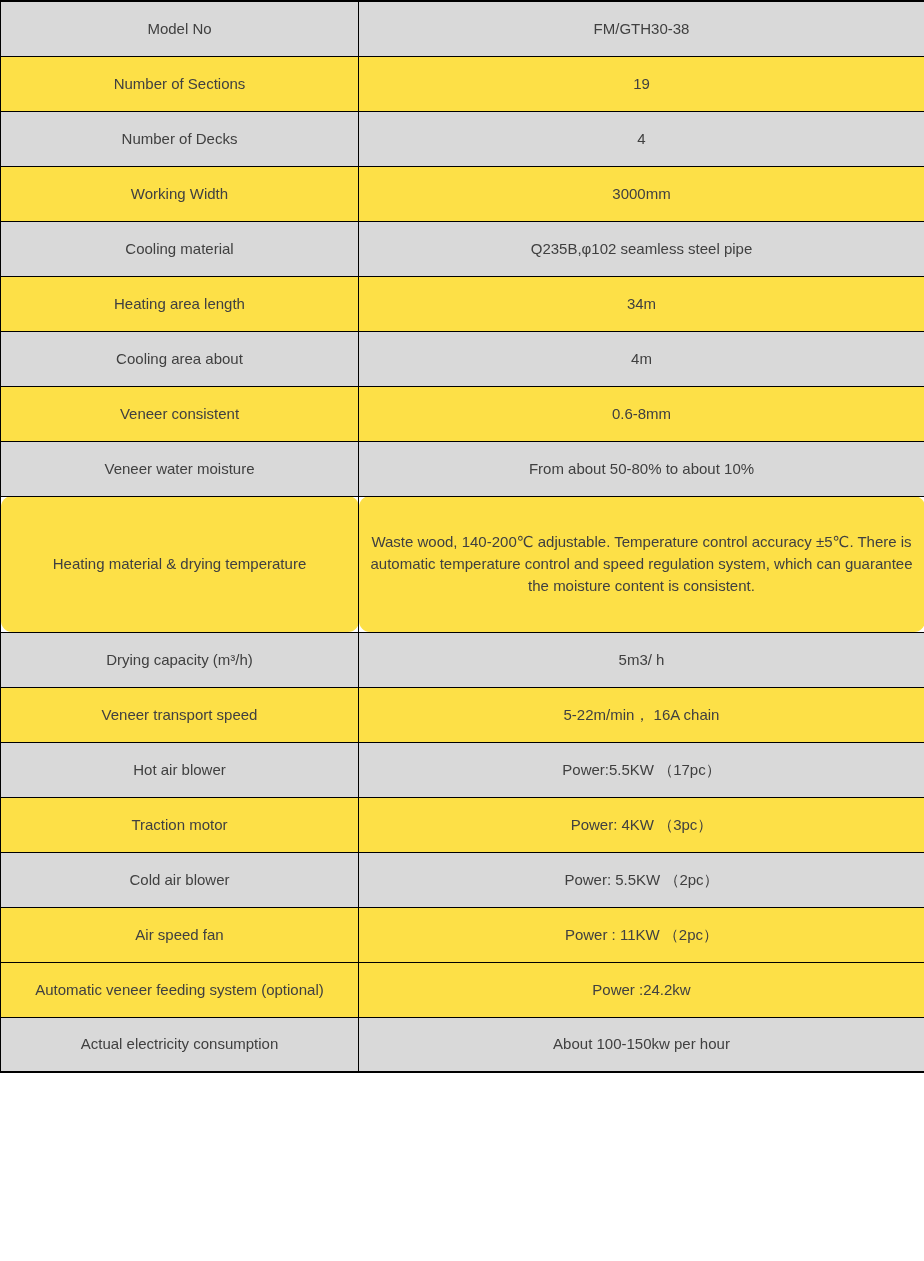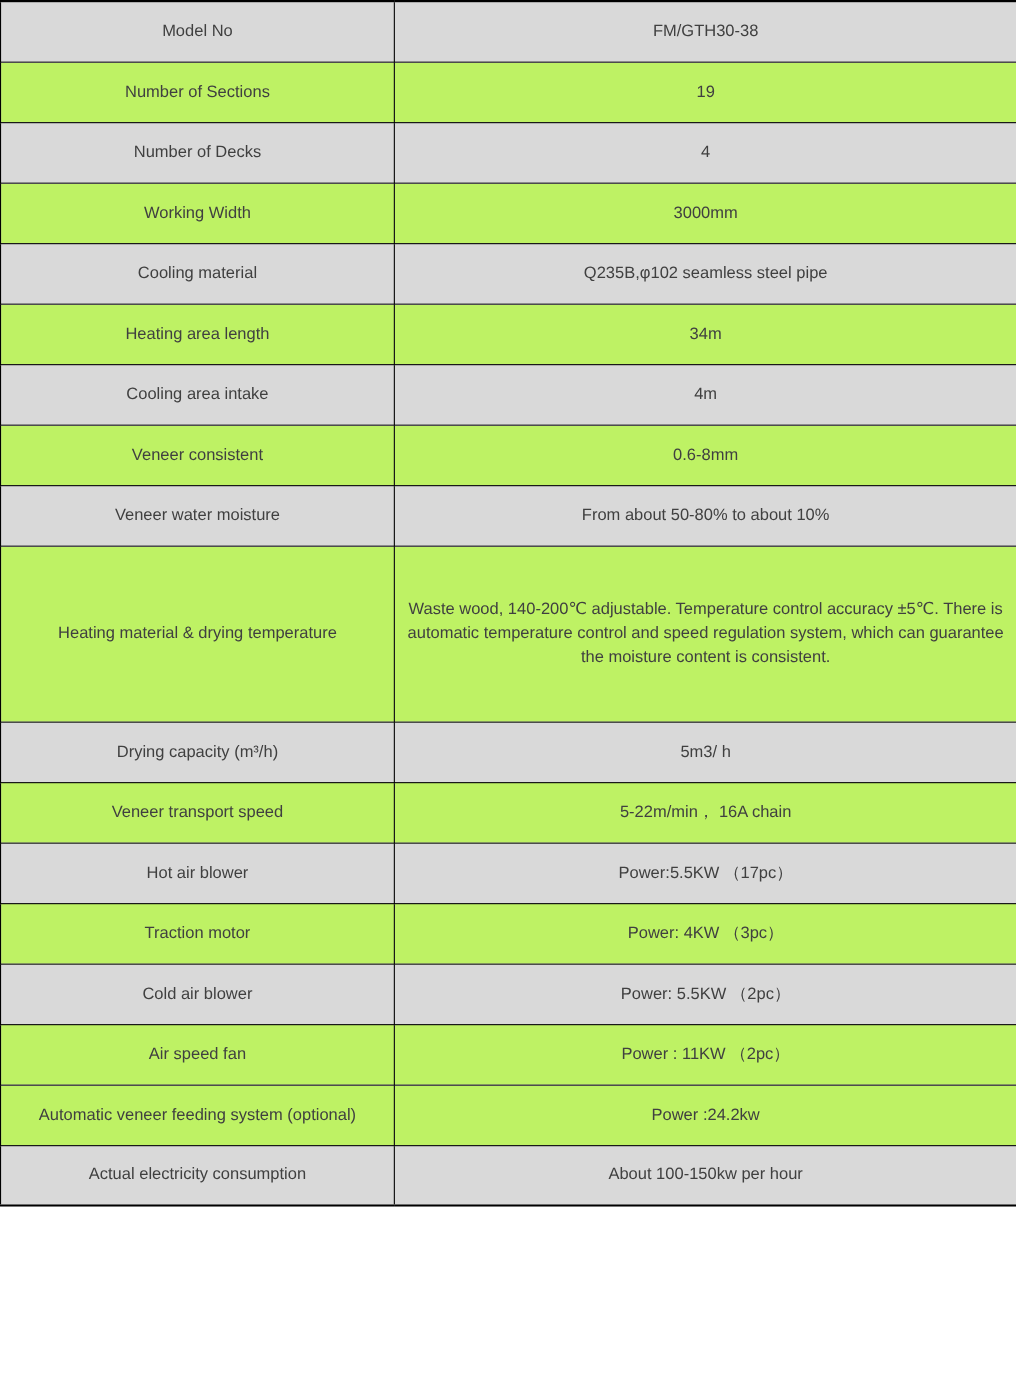--- a/index.html
+++ b/index.html
@@ -19,24 +19,24 @@
     border: 1px solid #000000;
     text-align: center;
     vertical-align: middle;
     height: 55px;
     padding: 2px 4px;
     line-height: 1.45;
     box-sizing: border-box;
     overflow: hidden;
   }
   .spec-table tr.row-odd td  { background: #d9d9d9; }
-  .spec-table tr.row-even td { background: #bef264; }
+  .spec-table tr.row-even td { background: #fde047; }
   .col-label { width: 358px; }
   .col-value { width: 566px; }
-  .spec-table tr.row-tall td { height: 160px; }
+  .spec-table tr.row-tall td { height: 136px; border-radius: 11px; }
   .spec-table tr.row-tall td.col-value { padding: 2px 10px; }
   
   .spec-table tr:first-child td { border-top-width: 2px; }
   .spec-table tr:last-child td  { border-bottom-width: 2px; }
   .spec-table td:first-child    { border-left-width: 1px; }
   .spec-table td:last-child     { border-right-width: 1px; }
 </style>
 </head>
 <body>
 
@@ -60,21 +60,21 @@
     </tr>
     <tr class="row-odd">
       <td class="col-label">Cooling material</td>
       <td class="col-value">Q235B,φ102 seamless steel pipe</td>
     </tr>
     <tr class="row-even">
       <td class="col-label">Heating area length</td>
       <td class="col-value">34m</td>
     </tr>
     <tr class="row-odd">
-      <td class="col-label">Cooling area intake</td>
+      <td class="col-label">Cooling area about</td>
       <td class="col-value">4m</td>
     </tr>
     <tr class="row-even">
       <td class="col-label">Veneer consistent</td>
       <td class="col-value">0.6-8mm</td>
     </tr>
     <tr class="row-odd">
       <td class="col-label">Veneer water moisture</td>
       <td class="col-value">From about 50-80% to about 10%</td>
     </tr>

